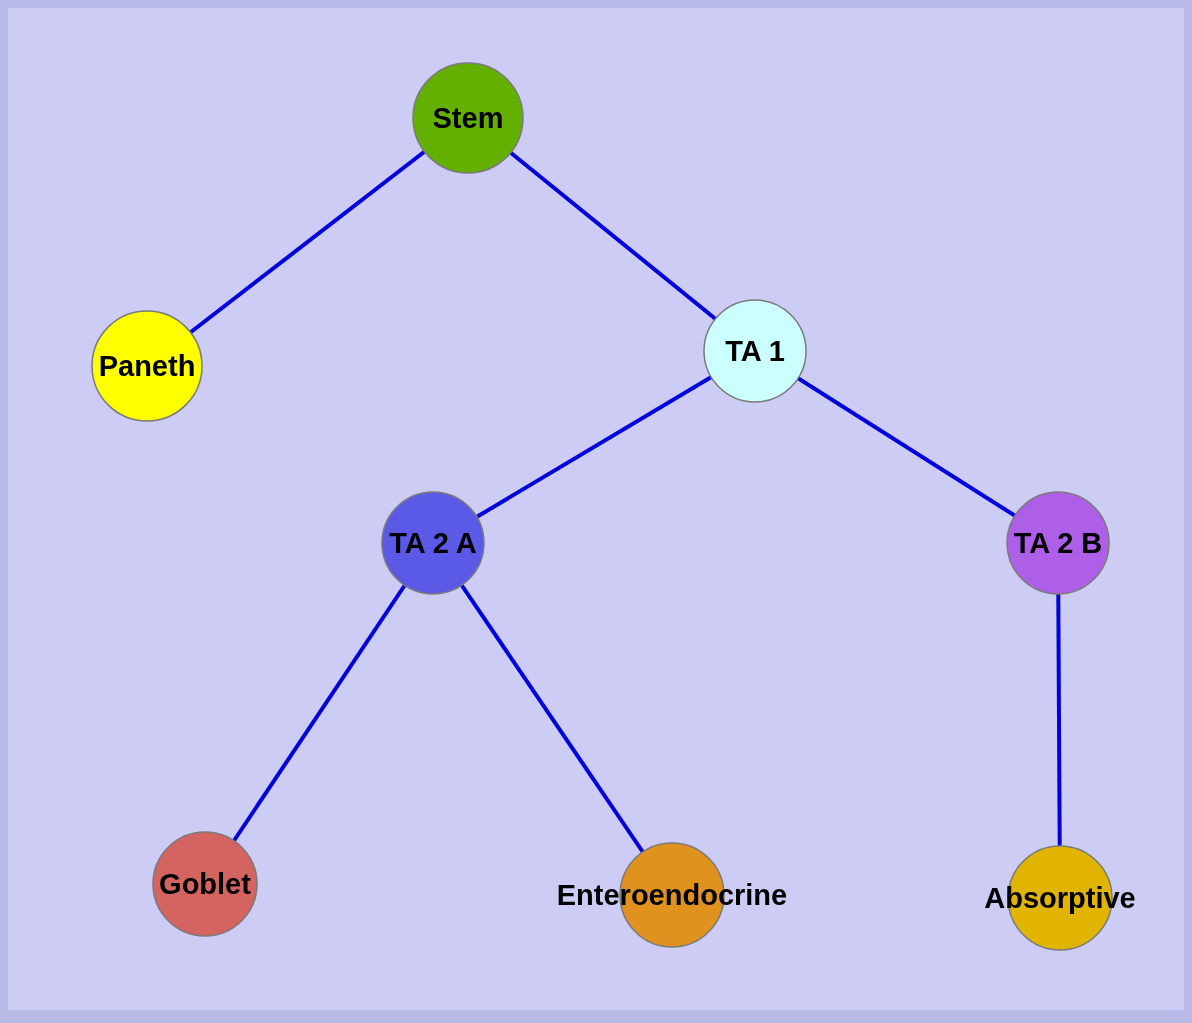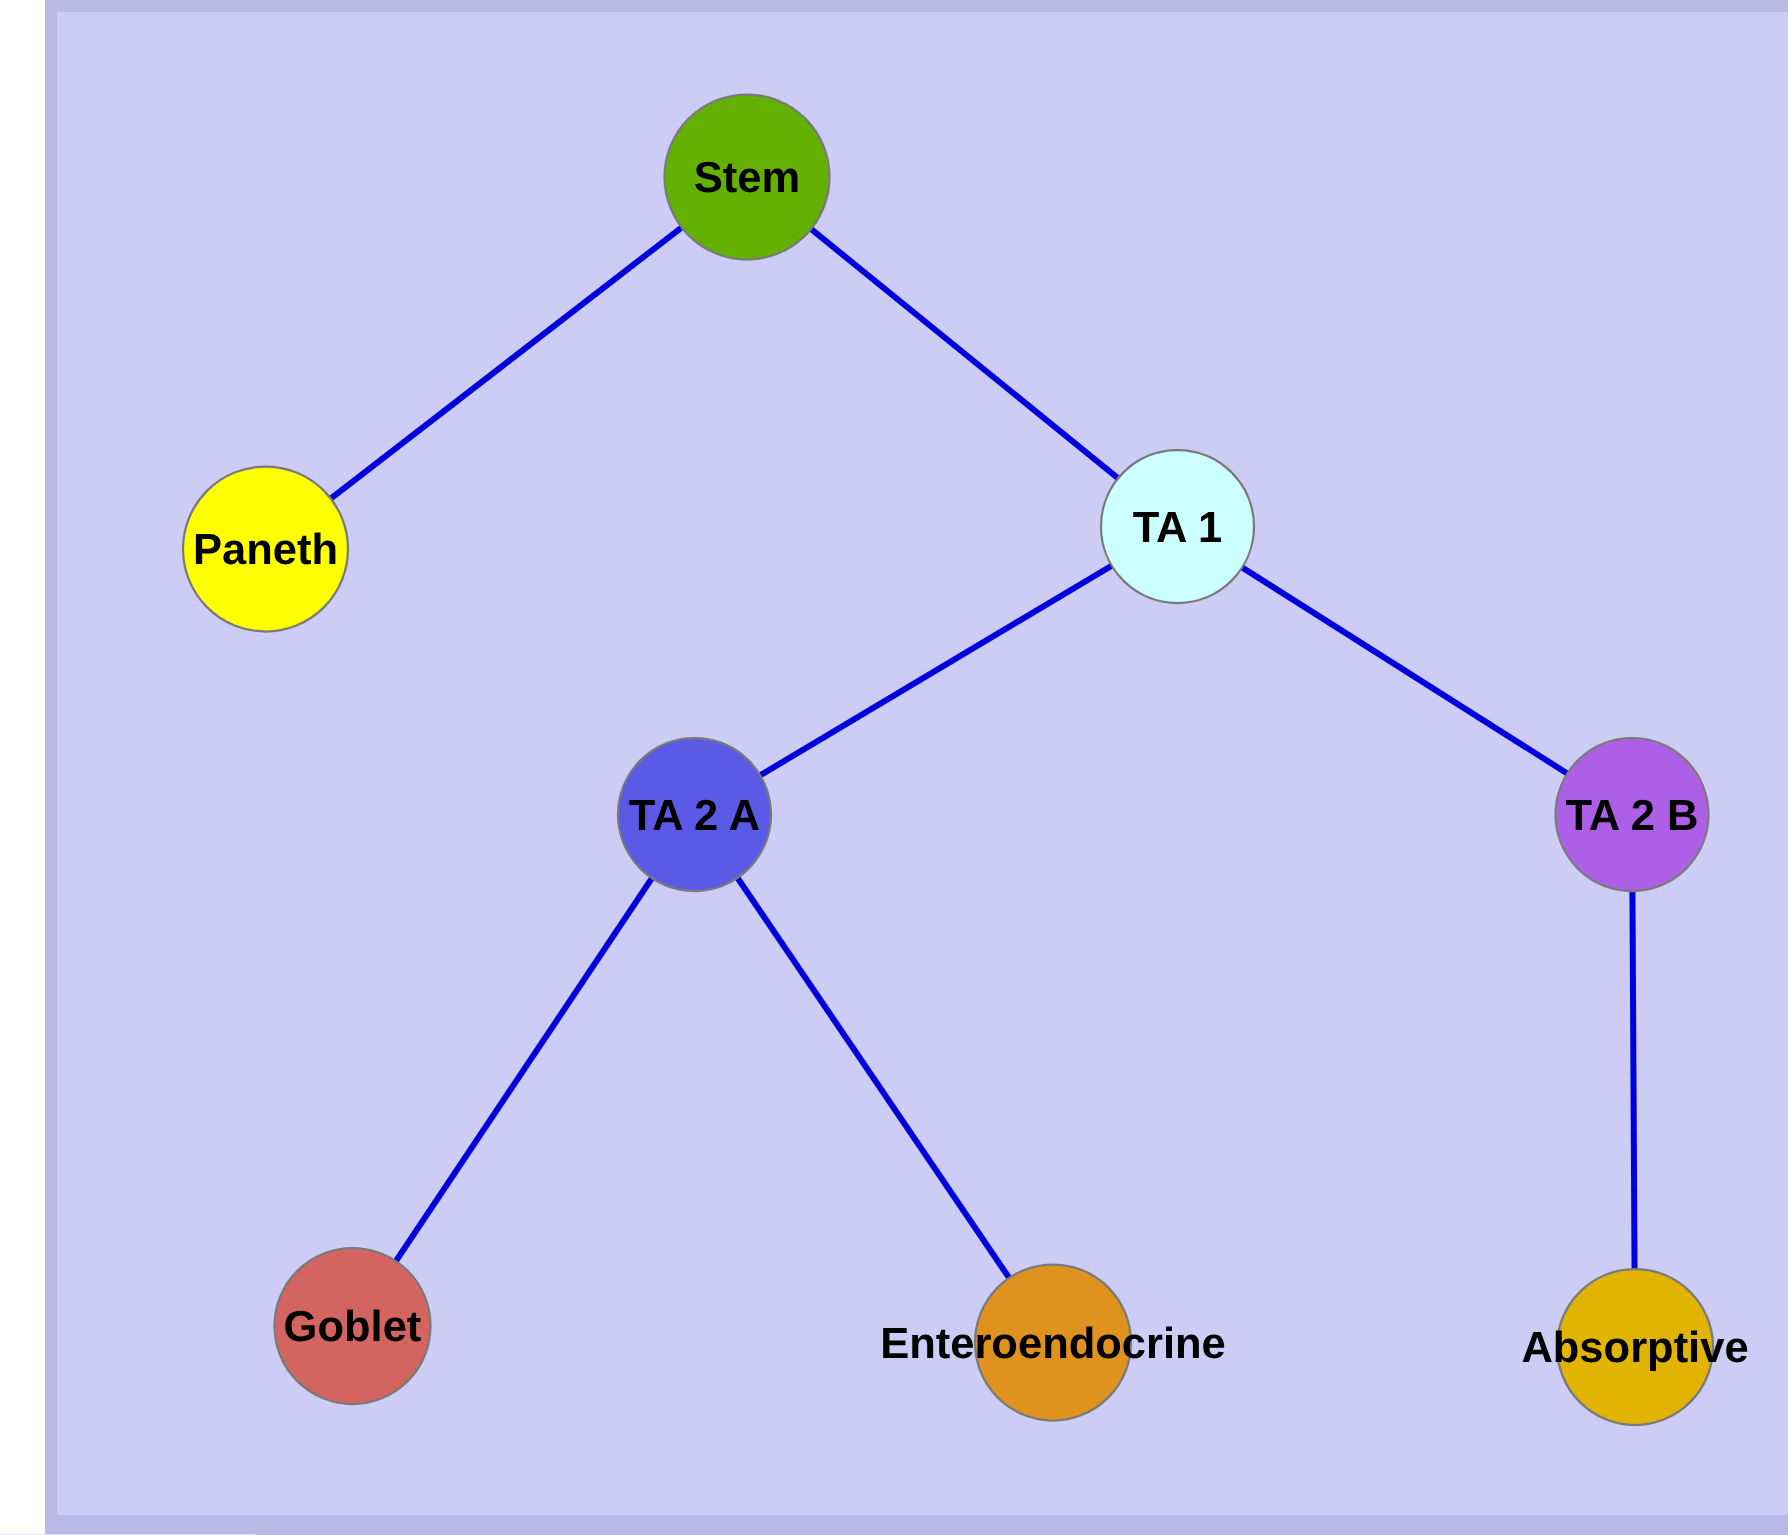--- a/index.html
+++ b/index.html
@@ -9,21 +9,20 @@
   body {
     width: 1192px;
     height: 1023px;
     overflow: hidden;
     font-family: "Liberation Sans", "DejaVu Sans", sans-serif;
   }
   #stage {
     position: relative;
     width: 1080px;
     height: 1023px;
-    padding-left: 30px;
   }
   svg {
     display: block;
   }
   .node-label {
     font-family: "Liberation Sans", "DejaVu Sans", sans-serif;
     font-weight: bold;
     font-size: 29px;
     pointer-events: none;
   }

